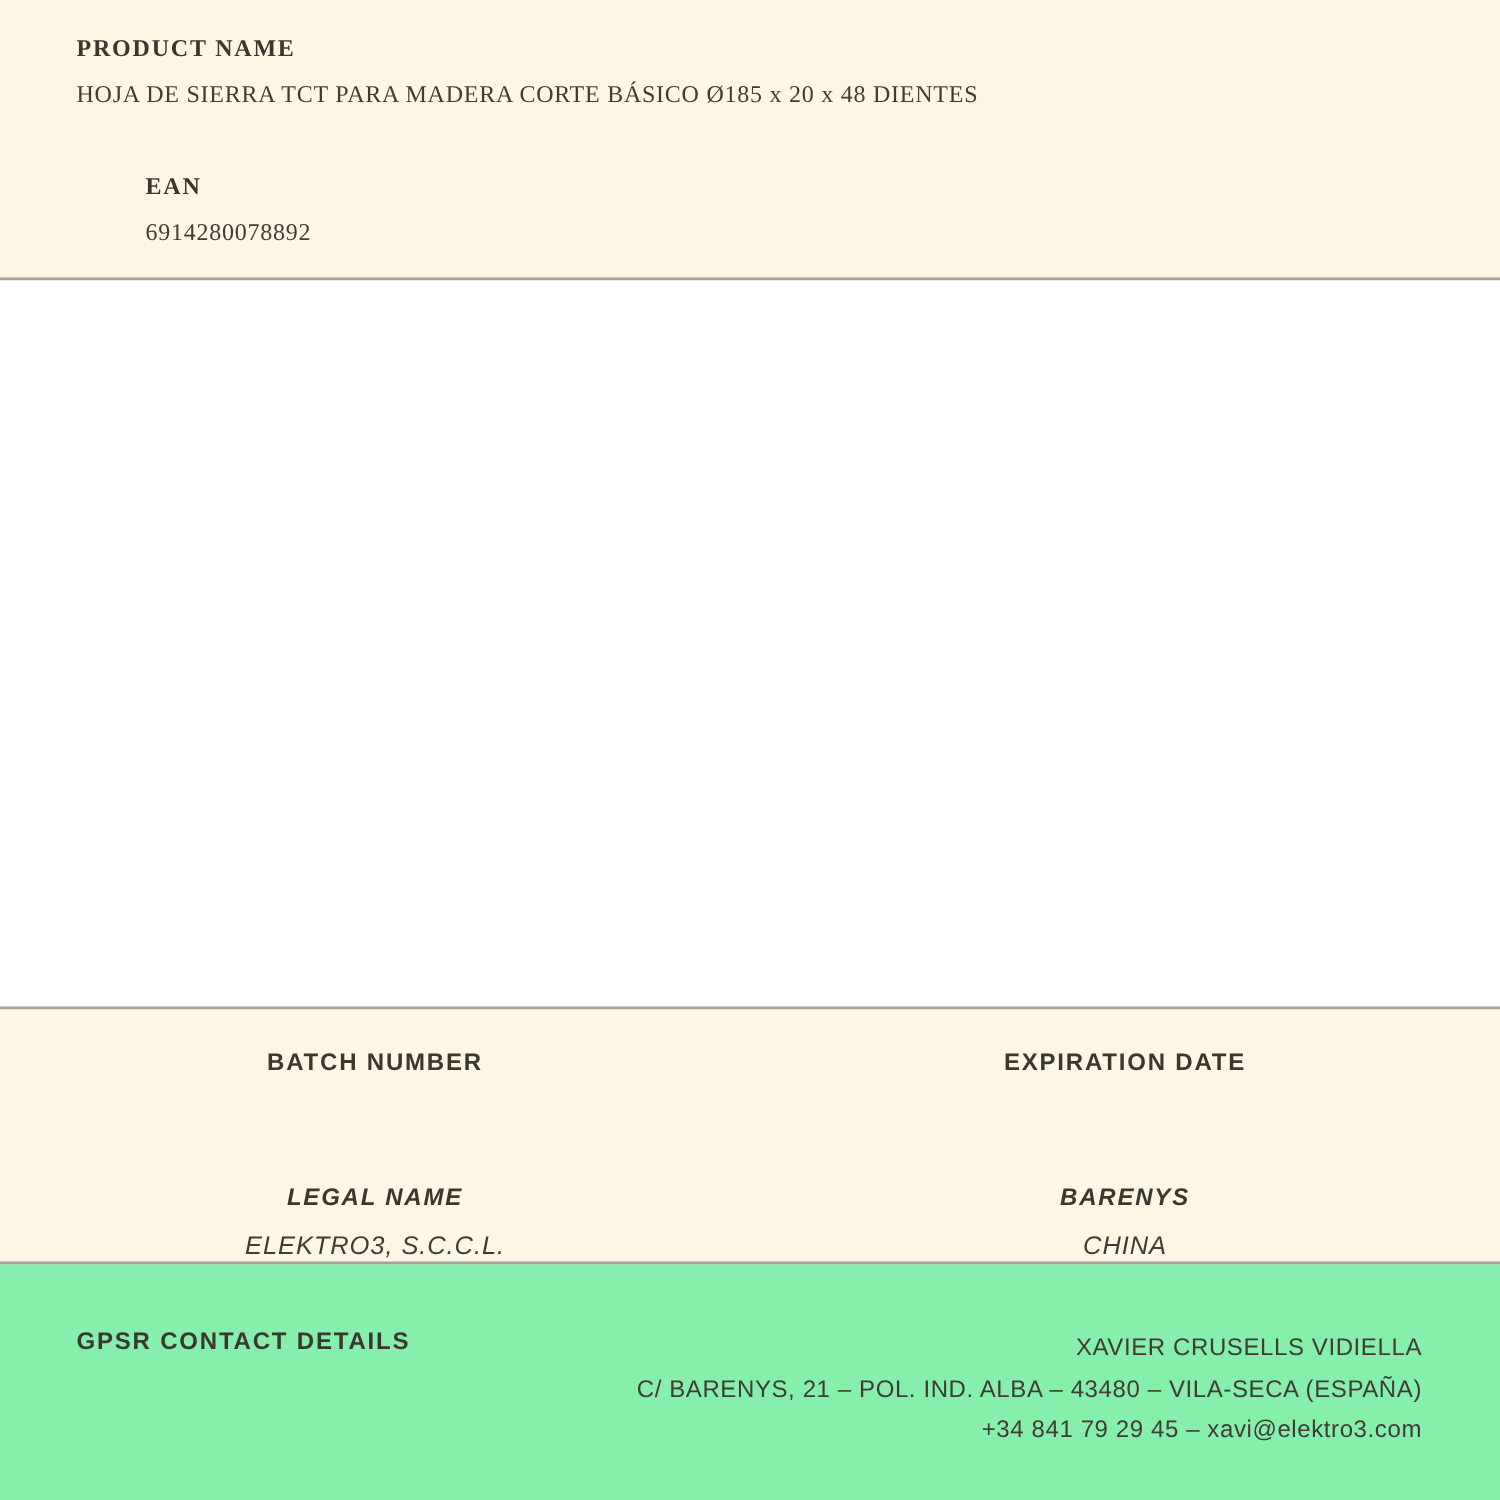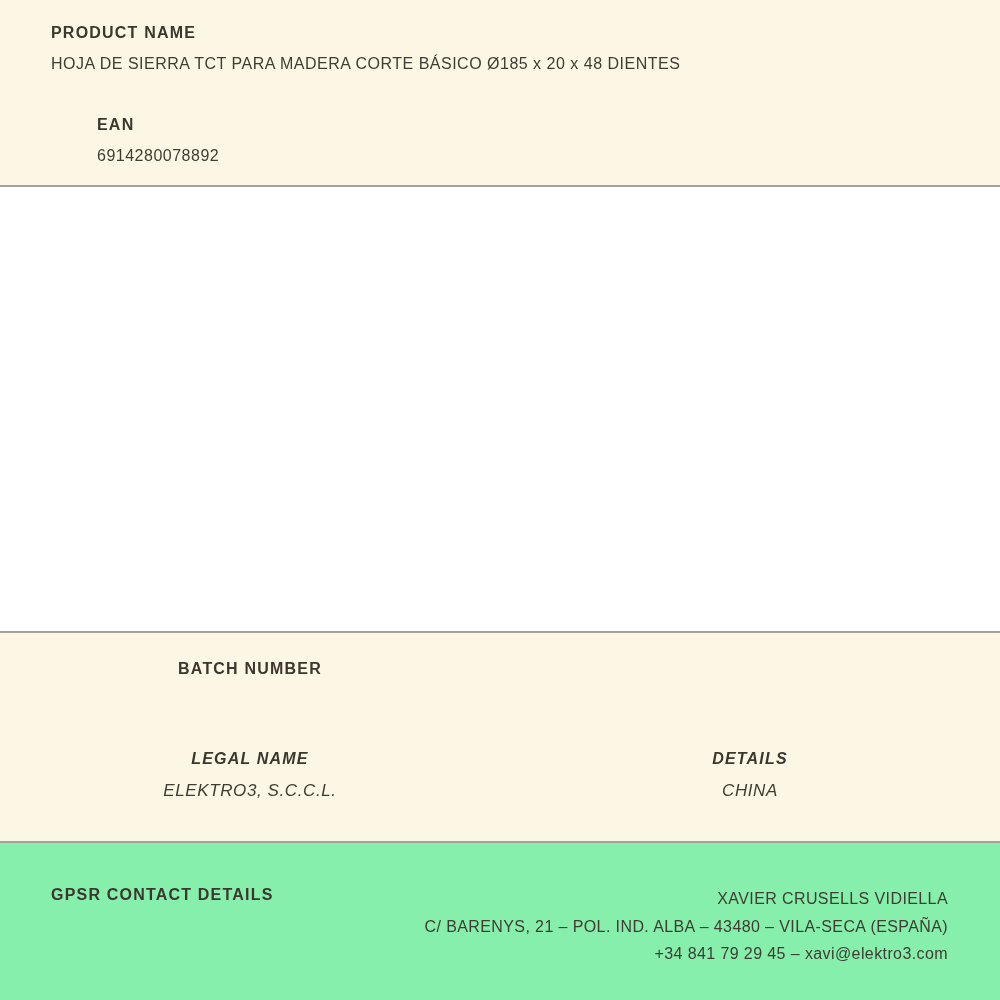--- a/index.html
+++ b/index.html
@@ -17,20 +17,21 @@
     background: #a3a29a;
     flex: 0 0 auto;
   }
 
   
   .sec-product {
     height: 185px;
     background: #fcf7e5;
     padding: 24px 52px 0 51px;
     flex: 0 0 auto;
+    font-family: Liberation Serif, serif;
   }
   .field-label {
     font-weight: bold;
     font-size: 16px;
     letter-spacing: 1.2px;
     color: #3b372e;
   }
   .field-value {
     font-size: 16px;
     letter-spacing: 0.5px;
@@ -39,21 +40,21 @@
   .field-block + .field-block { margin-top: 43px; margin-left: 46px; }
 
   
   .sec-canvas {
     background: #ffffff;
     flex: 1 1 auto;
   }
 
   
   .sec-details {
-    height: 208px;
+    height: 168px;
     background: #fcf7e5;
     padding-top: 26px;
     flex: 0 0 auto;
   }
   .details-row {
     display: grid;
     grid-template-columns: 1fr 1fr;
     text-align: center;
   }
   .details-row + .details-row { margin-top: 34px; font-style: italic; }
@@ -116,28 +117,32 @@
 <section class="sec-canvas"></section>
 
 <div class="divider"></div>
 
 <section class="sec-details">
   <div class="details-row">
     <div>
       <div class="cell-label">BATCH NUMBER</div>
       <div class="cell-value"></div>
     </div>
+    <div>
+      <div class="cell-label">EXPIRATION DATE</div>
+      <div class="cell-value"></div>
+    </div>
   </div>
   <div class="details-row">
     <div>
       <div class="cell-label">LEGAL NAME</div>
       <div class="cell-value">ELEKTRO3, S.C.C.L.</div>
     </div>
     <div>
-      <div class="cell-label">DETAILS</div>
+      <div class="cell-label">BARENYS</div>
       <div class="cell-value">CHINA</div>
     </div>
   </div>
 </section>
 
 <div class="divider"></div>
 
 <section class="sec-gpsr">
   <div class="gpsr-title">GPSR CONTACT DETAILS</div>
   <div class="gpsr-contact">

